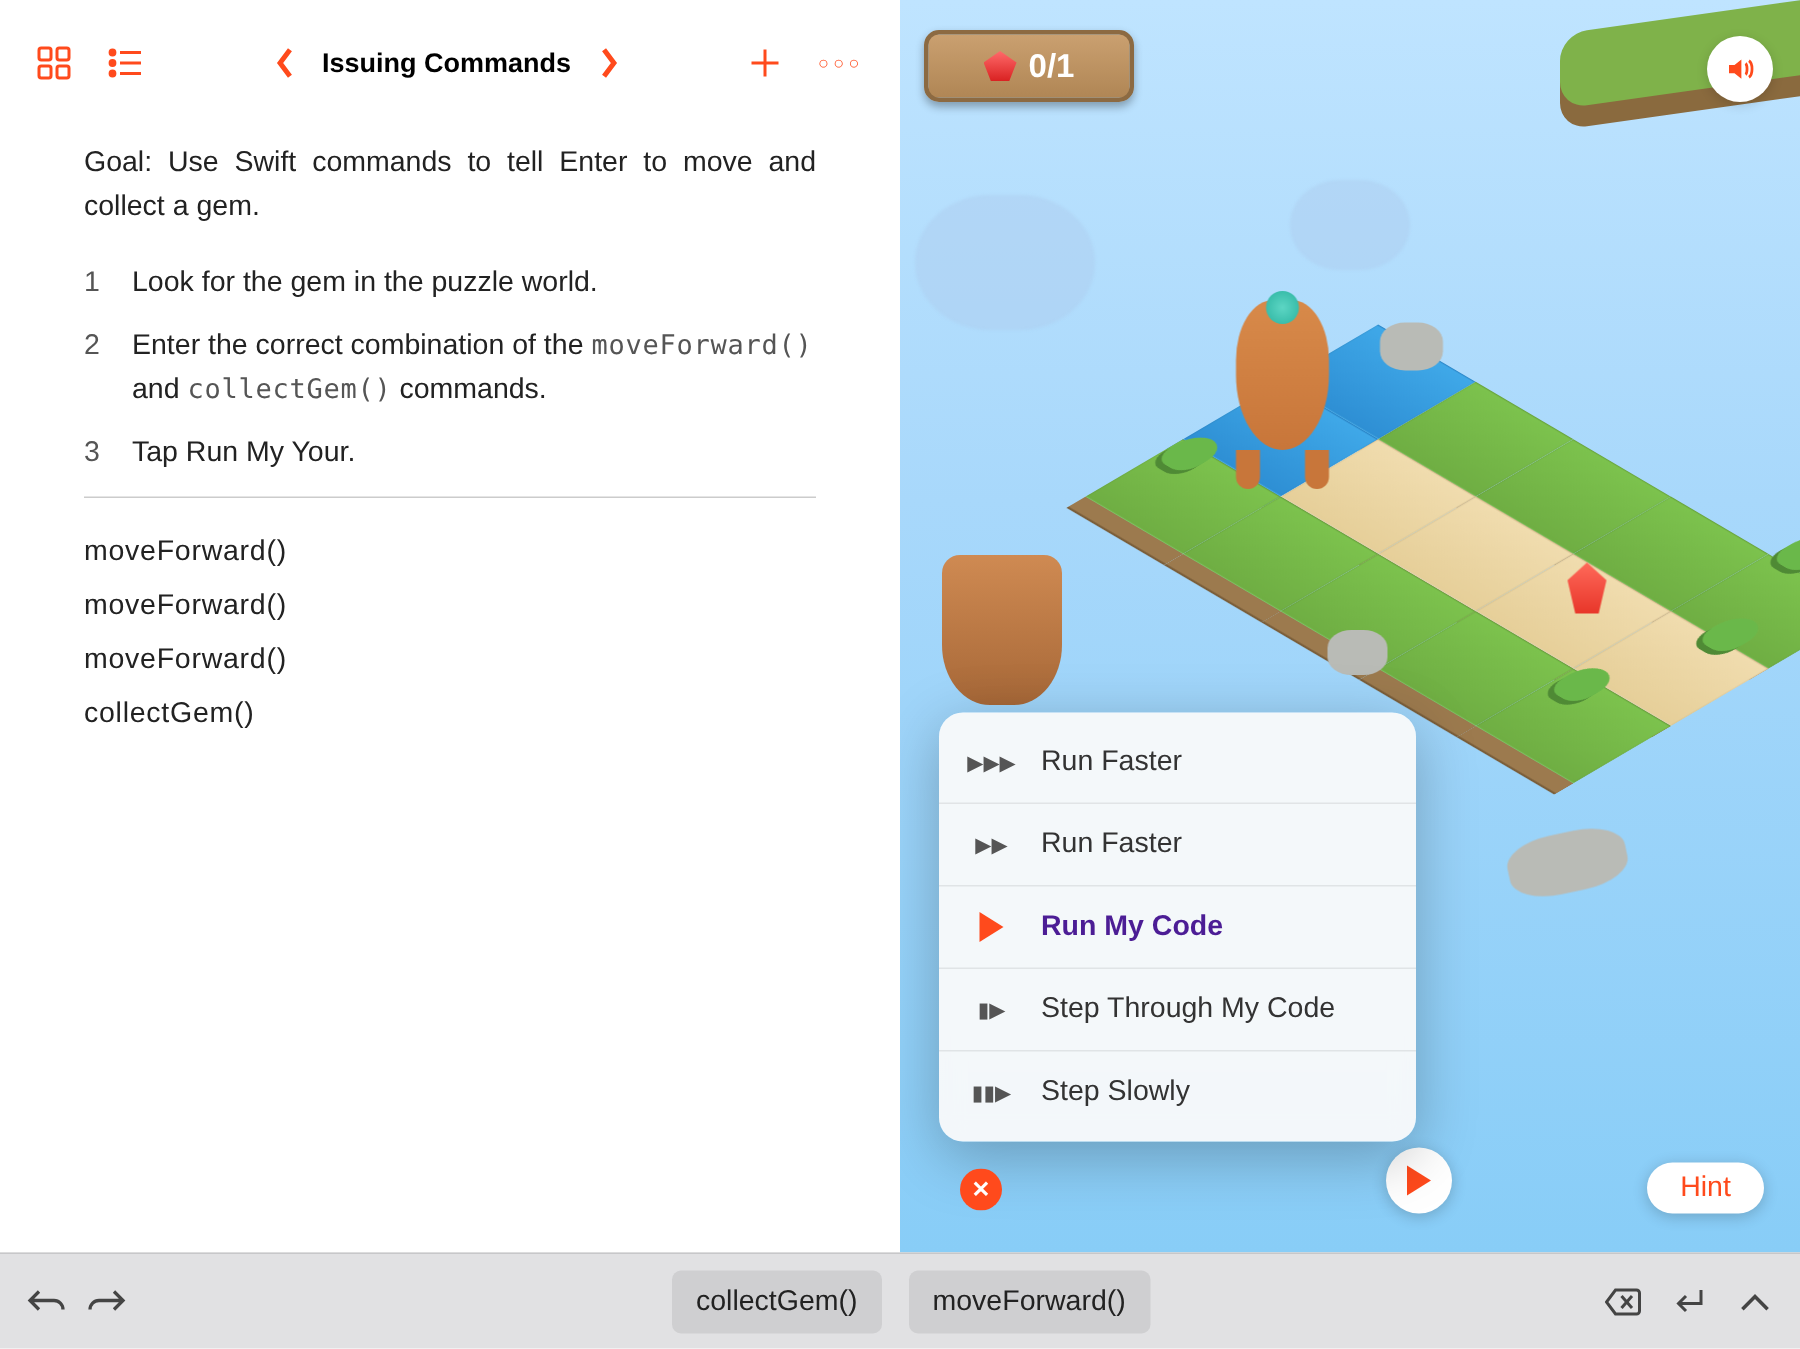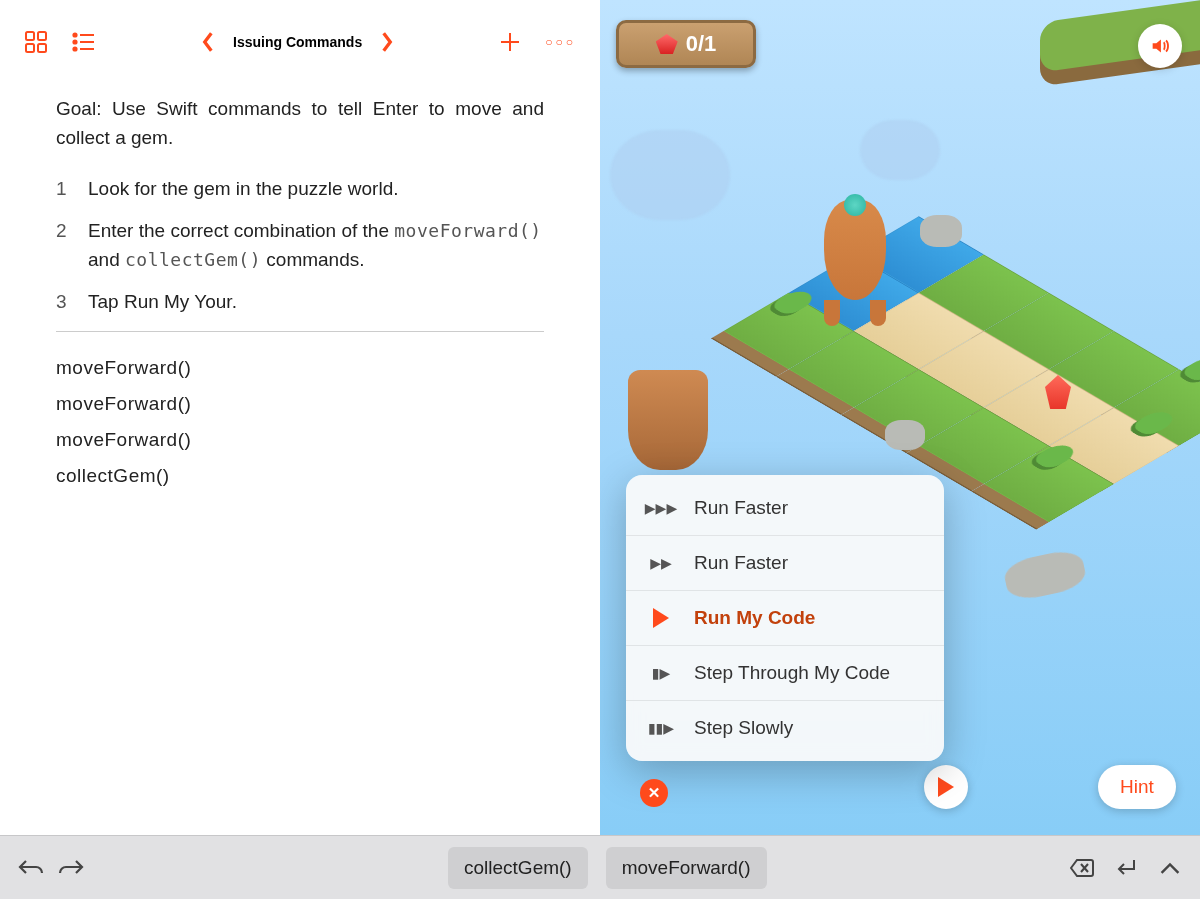--- a/index.html
+++ b/index.html
@@ -6,21 +6,21 @@
 html,body{width:1200px;height:899px;overflow:hidden}
 .app{display:flex;height:835px;width:1200px;background:#fff}
 
 .left{width:600px;display:flex;flex-direction:column;padding:18px 0 0 0}
 .top-bar{display:flex;align-items:center;padding:0 24px;height:48px}
 .top-svg{color:#ff4a1c;fill:none;stroke:currentColor}
 .grid-icon,.list-icon{width:24px;height:24px;stroke-width:2}
 .list-icon{margin-left:24px}
 .nav-center{flex:1;display:flex;align-items:center;justify-content:center;gap:18px}
 .chev{width:14px;height:22px;stroke-width:3;color:#ff4a1c}
-.title{font-size:14px;font-weight:700;color:#000}
+.title{font-size:18px;font-weight:700;color:#000}
 .plus-icon{width:22px;height:22px;color:#ff4a1c;stroke-width:2}
 .more-dots{margin-left:24px;font-size:12px;letter-spacing:3px;color:#ff4a1c;font-weight:700}
 .content{padding:28px 56px 0 56px;font-size:19px;color:#222;overflow:auto}
 .goal{text-align:justify;line-height:1.55;margin-bottom:22px}
 .goal b{font-weight:400}
 .para{text-align:justify;line-height:1.55;margin-bottom:22px}
 .link{color:#ff4a1c}
 .steps{list-style:none;counter-reset:s;margin-bottom:2px}
 .steps li{counter-increment:s;position:relative;padding-left:32px;margin-bottom:14px;line-height:1.5}
 .steps li::before{content:counter(s);position:absolute;left:0;top:0;color:#555}
@@ -54,26 +54,26 @@
 .rock.r3{width:40px;height:30px;left:285px;top:420px;z-index:5}
 .cliff{position:absolute;left:28px;top:370px;width:80px;height:100px;background:linear-gradient(#cf8a52,#a76838);border-radius:12px 12px 40% 40%;z-index:4}
 
 .sign{position:absolute;left:16px;top:20px;width:140px;height:48px;background:linear-gradient(#caa070,#b08655);border-radius:10px;border:3px solid #8c6a42;display:flex;align-items:center;justify-content:center;gap:8px;color:#fff;font-weight:800;font-size:22px;box-shadow:0 3px 6px rgba(0,0,0,.3);z-index:20}
 .sign .gem-ico{width:22px;height:20px;background:linear-gradient(#ff6a6a,#d92222);clip-path:polygon(50% 0,100% 38%,78% 100%,22% 100%,0 38%)}
 .speaker{position:absolute;right:18px;top:24px;width:44px;height:44px;background:#fff;border-radius:50%;display:flex;align-items:center;justify-content:center;box-shadow:0 2px 8px rgba(0,0,0,.15);color:#ff4a1c;z-index:20}
 
 .menu{position:absolute;left:26px;bottom:74px;width:318px;background:rgba(250,250,250,.94);backdrop-filter:blur(8px);border-radius:16px;box-shadow:0 10px 40px rgba(0,0,0,.25);z-index:30;padding:6px 0}
 .menu .item{display:flex;align-items:center;gap:20px;padding:16px 22px;font-size:19px;font-weight:500;color:#333;border-bottom:1px solid rgba(0,0,0,.08)}
 .menu .item:last-of-type{border-bottom:none}
-.menu .item.active{color:#c2410c;font-weight:600}
+.menu .item.active{color:#4c1d95;font-weight:600}
 .menu .item.active .m-icon{color:#ff4a1c}
 .m-icon{width:26px;display:flex;justify-content:center;color:#555;font-size:14px}
 .close-x{position:absolute;left:40px;bottom:28px;width:28px;height:28px;background:#ff4a1c;border-radius:50%;color:#fff;display:flex;align-items:center;justify-content:center;font-size:15px;font-weight:700;z-index:31}
 .play-btn{position:absolute;right:232px;bottom:26px;width:44px;height:44px;background:#fff;border-radius:50%;display:flex;align-items:center;justify-content:center;color:#ff4a1c;box-shadow:0 2px 10px rgba(0,0,0,.2);z-index:20}
-.hint-btn{position:absolute;right:24px;bottom:26px;width:78px;height:44px;background:#fff;border-radius:22px;display:flex;align-items:center;justify-content:center;color:#ff4a1c;font-size:19px;font-weight:500;box-shadow:0 2px 10px rgba(0,0,0,.2);z-index:20}
+.hint-btn{position:absolute;right:24px;bottom:26px;width:78px;height:34px;background:#fff;border-radius:22px;display:flex;align-items:center;justify-content:center;color:#ff4a1c;font-size:19px;font-weight:500;box-shadow:0 2px 10px rgba(0,0,0,.2);z-index:20}
 
 .bottom{position:absolute;left:0;bottom:0;width:1200px;height:64px;background:#e1e1e3;display:flex;align-items:center;padding:0 18px;border-top:1px solid #c7c7c9}
 .undo-redo{display:flex;gap:14px;color:#444}
 .undo-redo svg{width:26px;height:22px;fill:none;stroke:currentColor;stroke-width:2.2}
 .suggestions{display:flex;gap:18px;margin-left:auto;margin-right:auto; position:absolute; left:448px}
 .sugg{padding:10px 16px;background:#cfcfd1;border-radius:6px;font-size:19px;color:#222}
 .kb-right{margin-left:auto;display:flex;gap:20px;color:#444;align-items:center}
 .kb-right svg{width:24px;height:22px;fill:none;stroke:currentColor;stroke-width:2}
 .tri{display:inline-block}
 .tri.play{width:0;height:0;border-left:16px solid currentColor;border-top:10px solid transparent;border-bottom:10px solid transparent}

